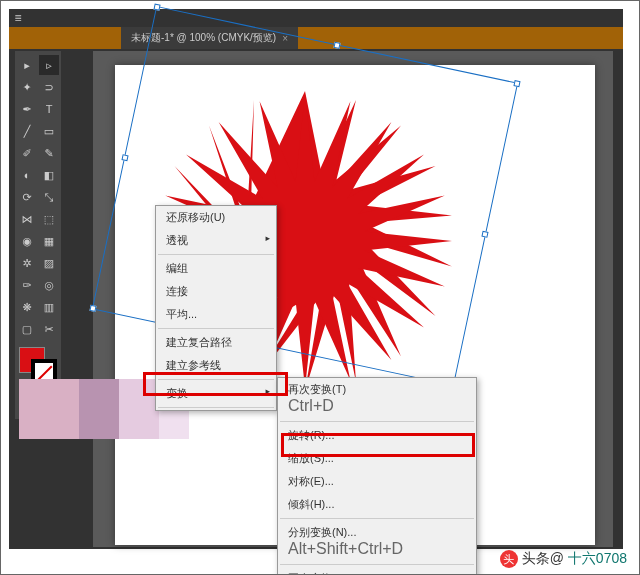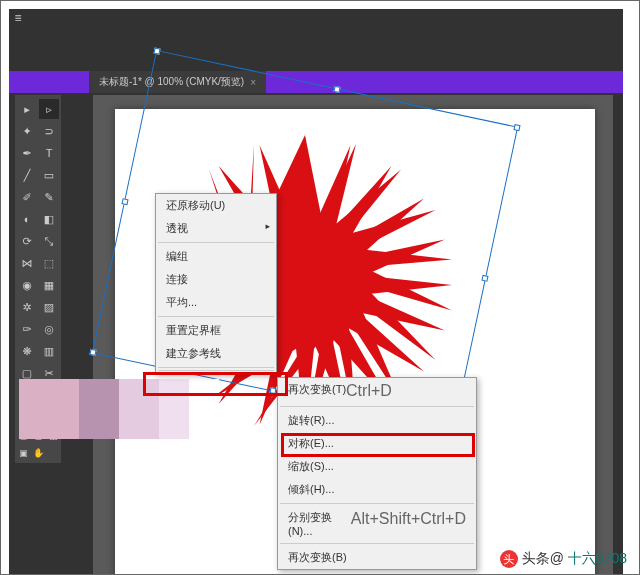--- a/index.html
+++ b/index.html
@@ -28,25 +28,24 @@
     .menu-icon {
       width: 18px; height: 18px;
       display: flex;
       align-items: center;
       justify-content: center;
       color: #ccc;
       font-size: 12px;
     }
     .tab-bar {
       height: 22px;
-      background: #6d28d9;
-      display: flex;
-      align-items: center;
-      padding-left: 80px;
-      margin-top: 44px;
+      background: #a16207;
+      display: flex;
+      align-items: center;
+      padding-left: 112px;
     }
     .tab {
       background: #3b3b3b;
       color: #ccc;
       padding: 4px 10px;
       font-size: 10px;
       display: flex;
       align-items: center;
       gap: 6px;
     }
@@ -148,21 +147,21 @@
     .sh-tl { left: -3px; top: -3px; }
     .sh-tm { left: calc(50% - 3px); top: -3px; }
     .sh-tr { right: -3px; top: -3px; }
     .sh-ml { left: -3px; top: calc(50% - 3px); }
     .sh-mr { right: -3px; top: calc(50% - 3px); }
     .sh-bl { left: -3px; bottom: -3px; }
     .sh-bm { left: calc(50% - 3px); bottom: -3px; }
     .sh-br { right: -3px; bottom: -3px; }
     .context-menu {
       position: absolute;
-      left: 154px; top: 192px;
+      left: 154px; top: 204px;
       width: 122px;
       background: #f0f0f0;
       border: 1px solid #999;
       box-shadow: 2px 2px 6px rgba(0,0,0,0.3);
       z-index: 10;
     }
     .menu-item {
       padding: 4px 10px;
       color: #333;
       position: relative;
@@ -202,20 +201,21 @@
       width: 200px;
       background: #f0f0f0;
       border: 1px solid #999;
       box-shadow: 2px 2px 6px rgba(0,0,0,0.3);
       z-index: 10;
     }
     .submenu .menu-item {
       display: flex;
       justify-content: flex-start;
       padding: 4px 10px;
+      flex-direction: column;
     }
     .submenu .shortcut { color: #666; font-size: 16px; }
     .blur-blocks {
       position: absolute;
       left: 18px; top: 378px;
       width: 200px; height: 60px;
       z-index: 5;
       display: flex;
     }
     .blur-blocks div { height: 60px; }
@@ -338,41 +338,42 @@
 </div>
 
 <div class="context-menu" id="ctx">
     <div class="menu-item">还原移动(U)</div>
     <div class="menu-item has-sub">透视</div>
     <div class="menu-sep"></div>
     <div class="menu-item">编组</div>
     <div class="menu-item">连接</div>
     <div class="menu-item">平均...</div>
     <div class="menu-sep"></div>
-    <div class="menu-item">重置定界框</div>
+    <div class="menu-item">建立复合路径</div>
     <div class="menu-item">建立参考线</div>
     <div class="menu-sep"></div>
+    <div class="menu-item has-sub">变换</div>
     <div class="menu-sep"></div>
   </div>
 <div class="submenu" id="subm">
     <div class="menu-item">
       <span>再次变换(T)</span>
       <span class="shortcut">Ctrl+D</span>
     </div>
     <div class="menu-sep"></div>
     <div class="menu-item">
       <span>旋转(R)...</span>
       <span class="shortcut"></span>
     </div>
     <div class="menu-item">
+      <span>缩放(S)...</span>
+      <span class="shortcut"></span>
+    </div>
+    <div class="menu-item">
       <span>对称(E)...</span>
-      <span class="shortcut"></span>
-    </div>
-    <div class="menu-item">
-      <span>缩放(S)...</span>
       <span class="shortcut"></span>
     </div>
     <div class="menu-item">
       <span>倾斜(H)...</span>
       <span class="shortcut"></span>
     </div>
     <div class="menu-sep"></div>
     <div class="menu-item">
       <span>分别变换(N)...</span>
       <span class="shortcut">Alt+Shift+Ctrl+D</span>

